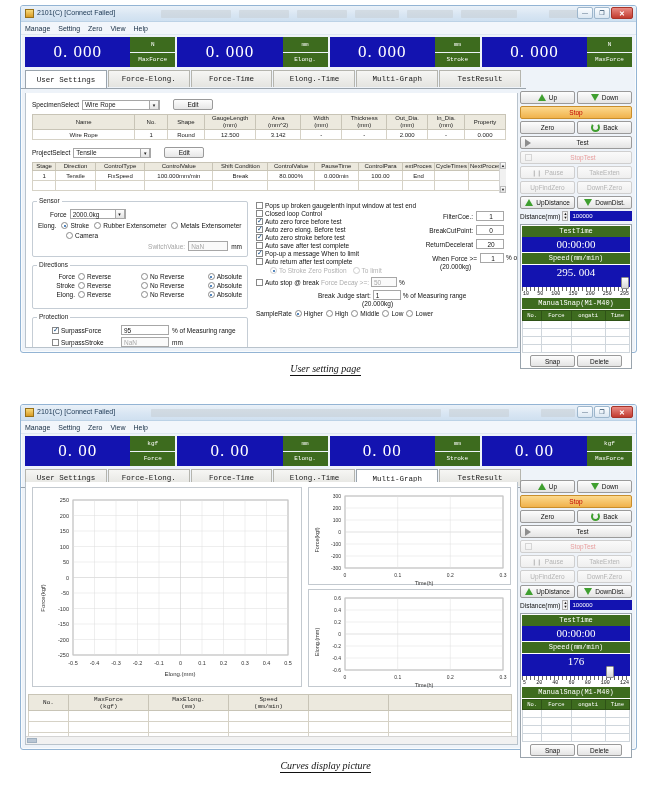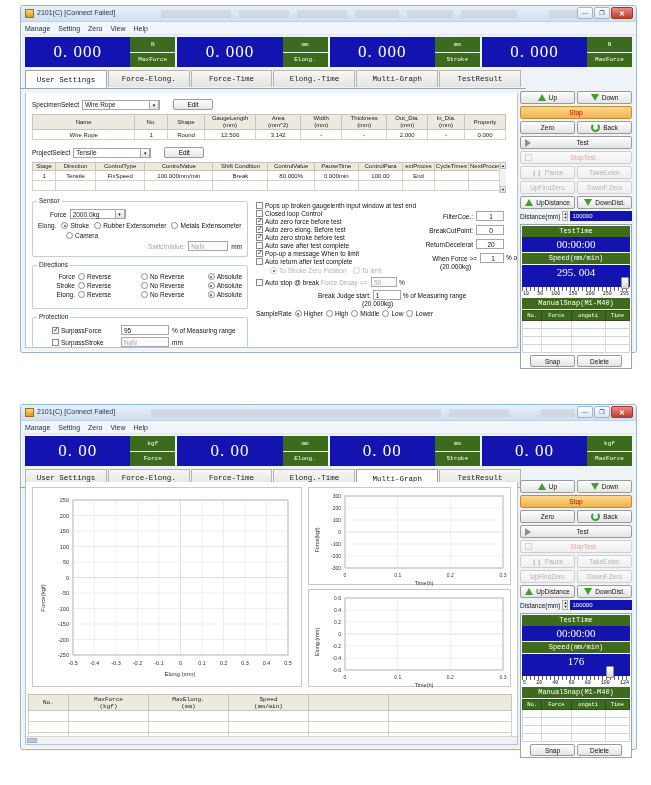--- a/index.html
+++ b/index.html
@@ -680,20 +680,23 @@
         </tbody>
           </table>
         <div class="crow" style="margin-top:2px;margin-bottom:0;padding:0 8px;">
           <div class="cbtn" style="height:12px;">Snap</div>
           <div class="cbtn" style="height:12px;">Delete</div>
         </div>
       </div>
     </div>
   </div>
 
+  <div class="caption" style="top:363px;">
+    <span>User setting page</span>
+  </div>
 
   <div class="win win2 w2">
     <div class="titlebar">
       <div class="title-ico"></div>
       <div class="title-txt">2101(C)  [Connect Failed]</div>
       <div class="title-ghost" style="left:130px;width:290px;"></div>
       <div class="title-ghost" style="left:428px;width:60px;"></div>
       <div class="title-ghost" style="left:520px;width:34px;"></div>
       <div class="winbtns">
         <div class="wb">
@@ -1025,14 +1028,17 @@
         </tbody>
           </table>
         <div class="crow" style="margin-top:2px;margin-bottom:0;padding:0 8px;">
           <div class="cbtn" style="height:12px;">Snap</div>
           <div class="cbtn" style="height:12px;">Delete</div>
         </div>
       </div>
     </div>
   </div>
 
+  <div class="caption" style="top:760px;">
+    <span>Curves display picture</span>
+  </div>
 
 </div>
 
 </body></html>

